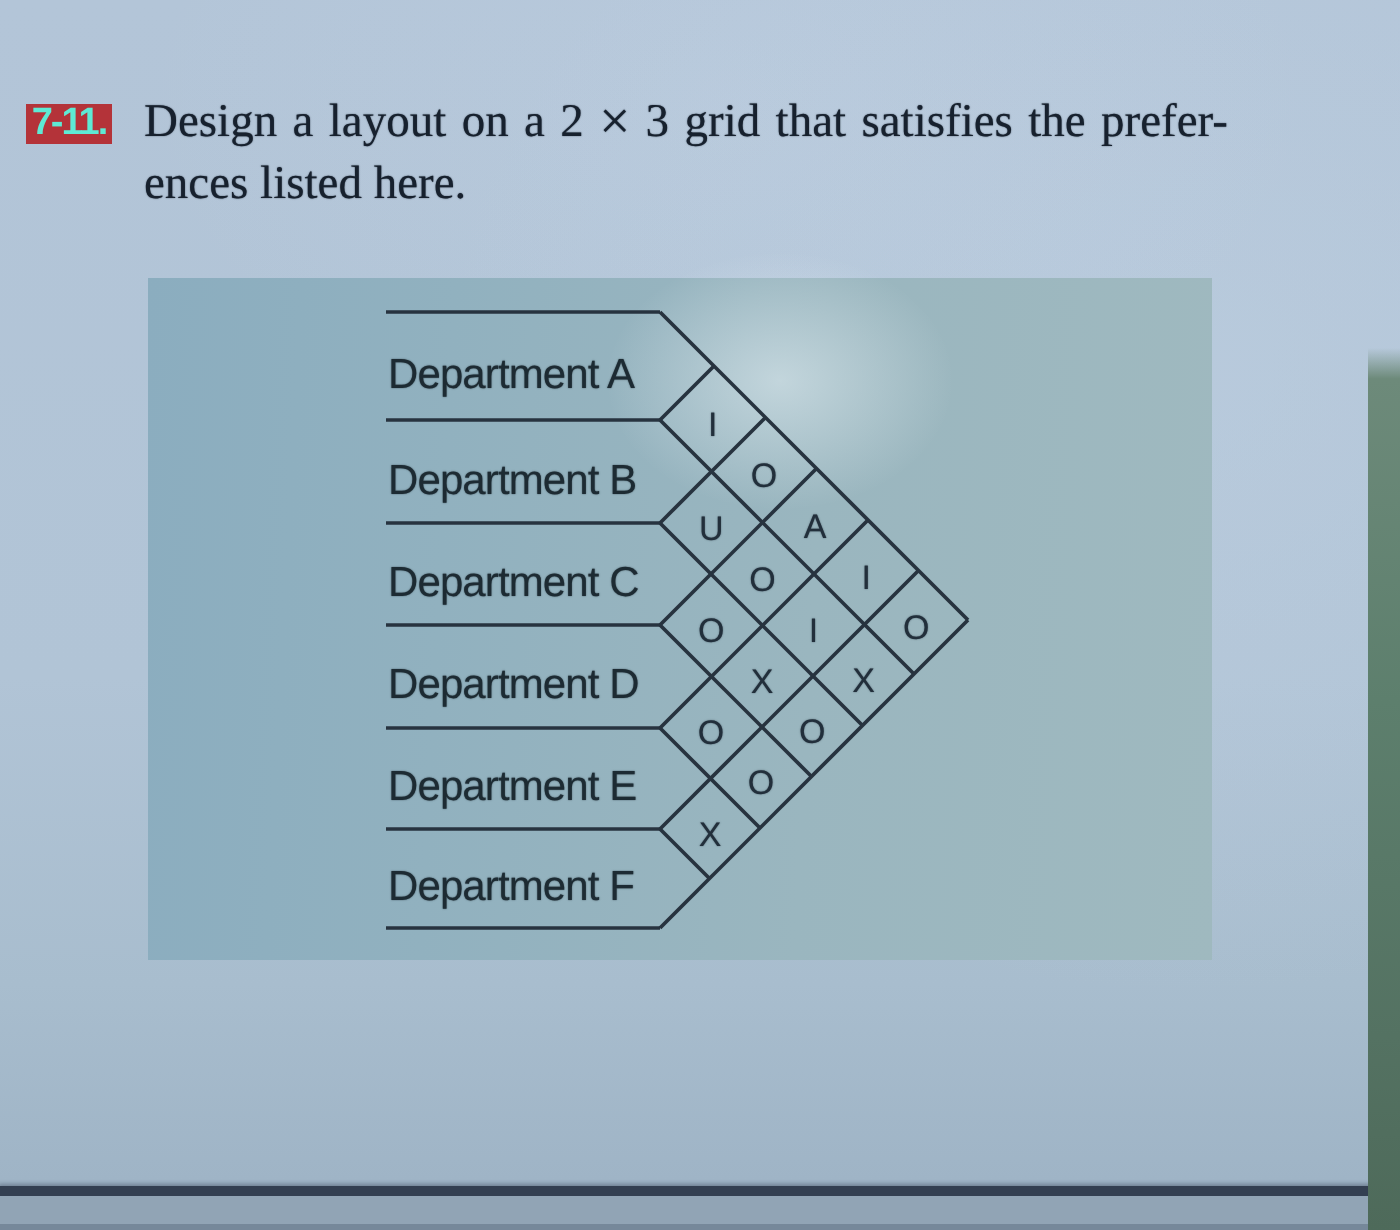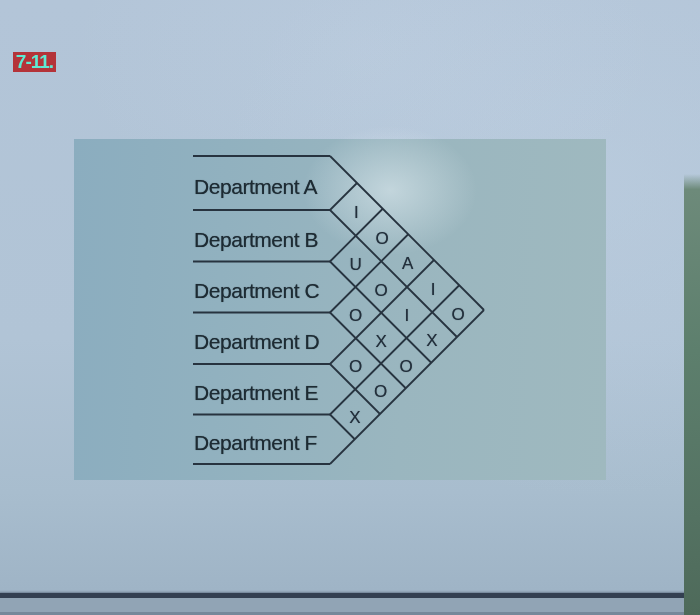--- a/index.html
+++ b/index.html
@@ -36,20 +36,24 @@
 <div class="stage">
 
   <div class="bggrad"></div>
 
   <div class="panel"></div>
 
   <div class="sheen"></div>
 
   <div class="badge">7-11.</div>
 
+  <div class="title">
+      <div class="l1">Design a layout on a 2 <span style="font-size:27.5px;line-height:0;vertical-align:-1.5px;">×</span> 3 grid that satisfies the prefer-</div>
+      <div class="l2">ences listed here.</div>
+    </div>
 
   <svg width="700" height="615" style="position:absolute;left:0;top:0;filter:blur(0.35px)" viewBox="0 0 700 615">
     <g stroke="#27333f" stroke-width="1.85" fill="none">
 
       <line x1="193" y1="156" x2="330" y2="156"></line>
       <line x1="193" y1="210" x2="330" y2="210"></line>
       <line x1="193" y1="261.5" x2="330" y2="261.5"></line>
       <line x1="193" y1="312.5" x2="330" y2="312.5"></line>
       <line x1="193" y1="364" x2="330" y2="364"></line>
       <line x1="193" y1="414.5" x2="330" y2="414.5"></line>

